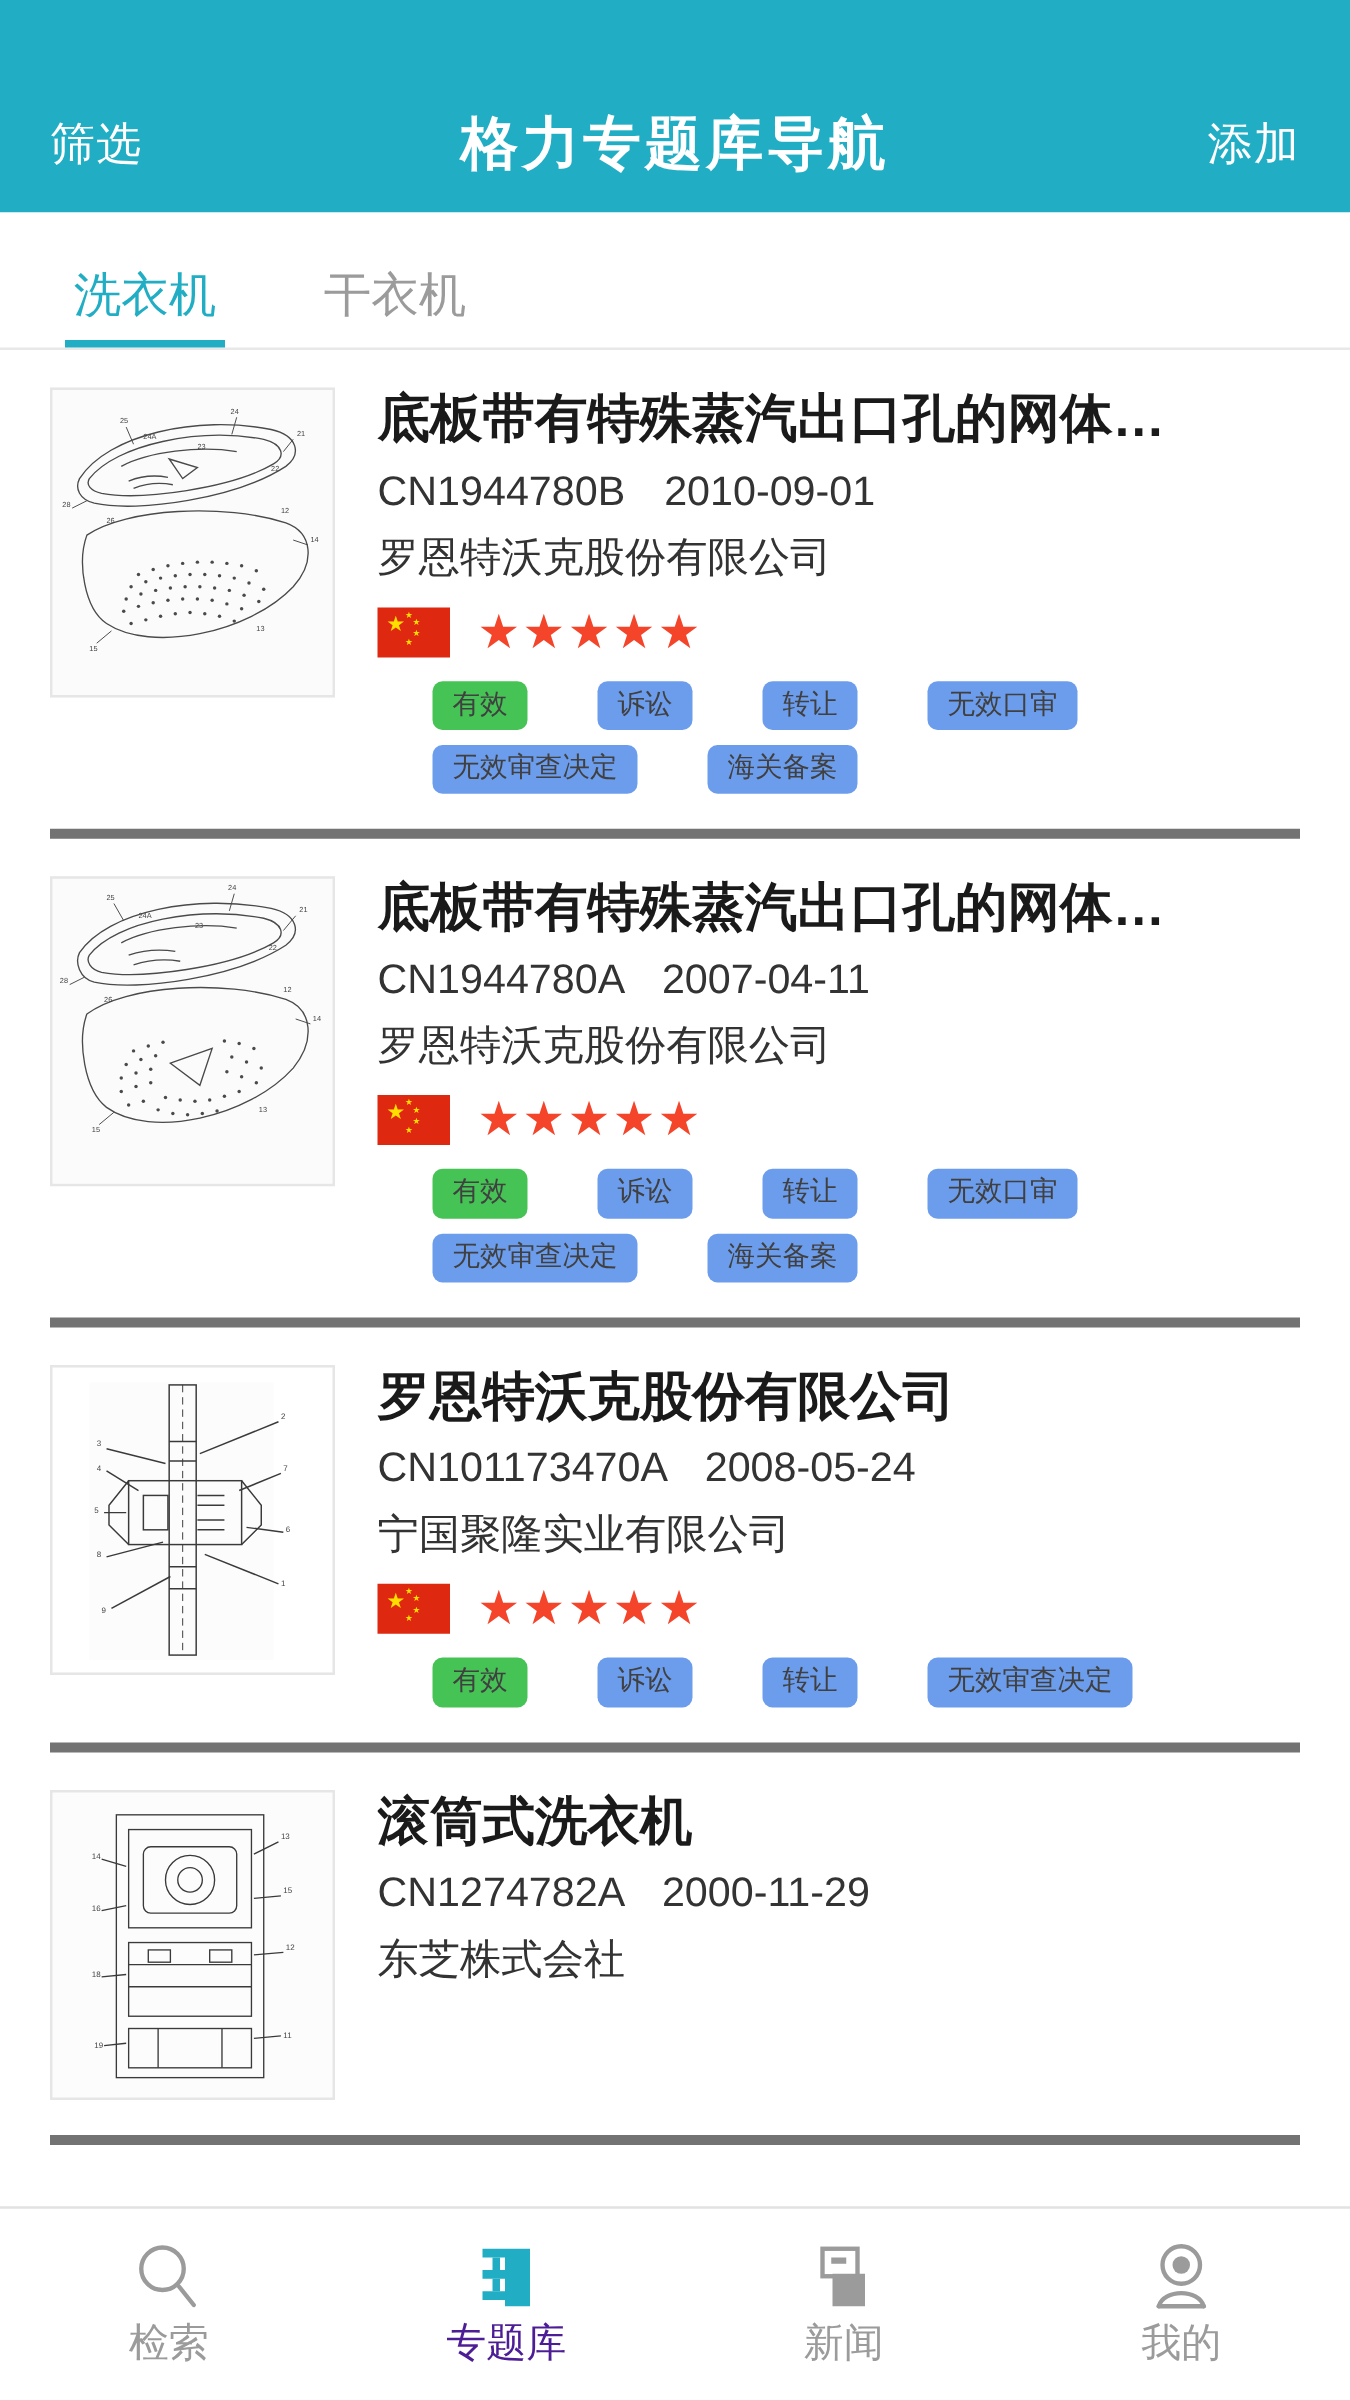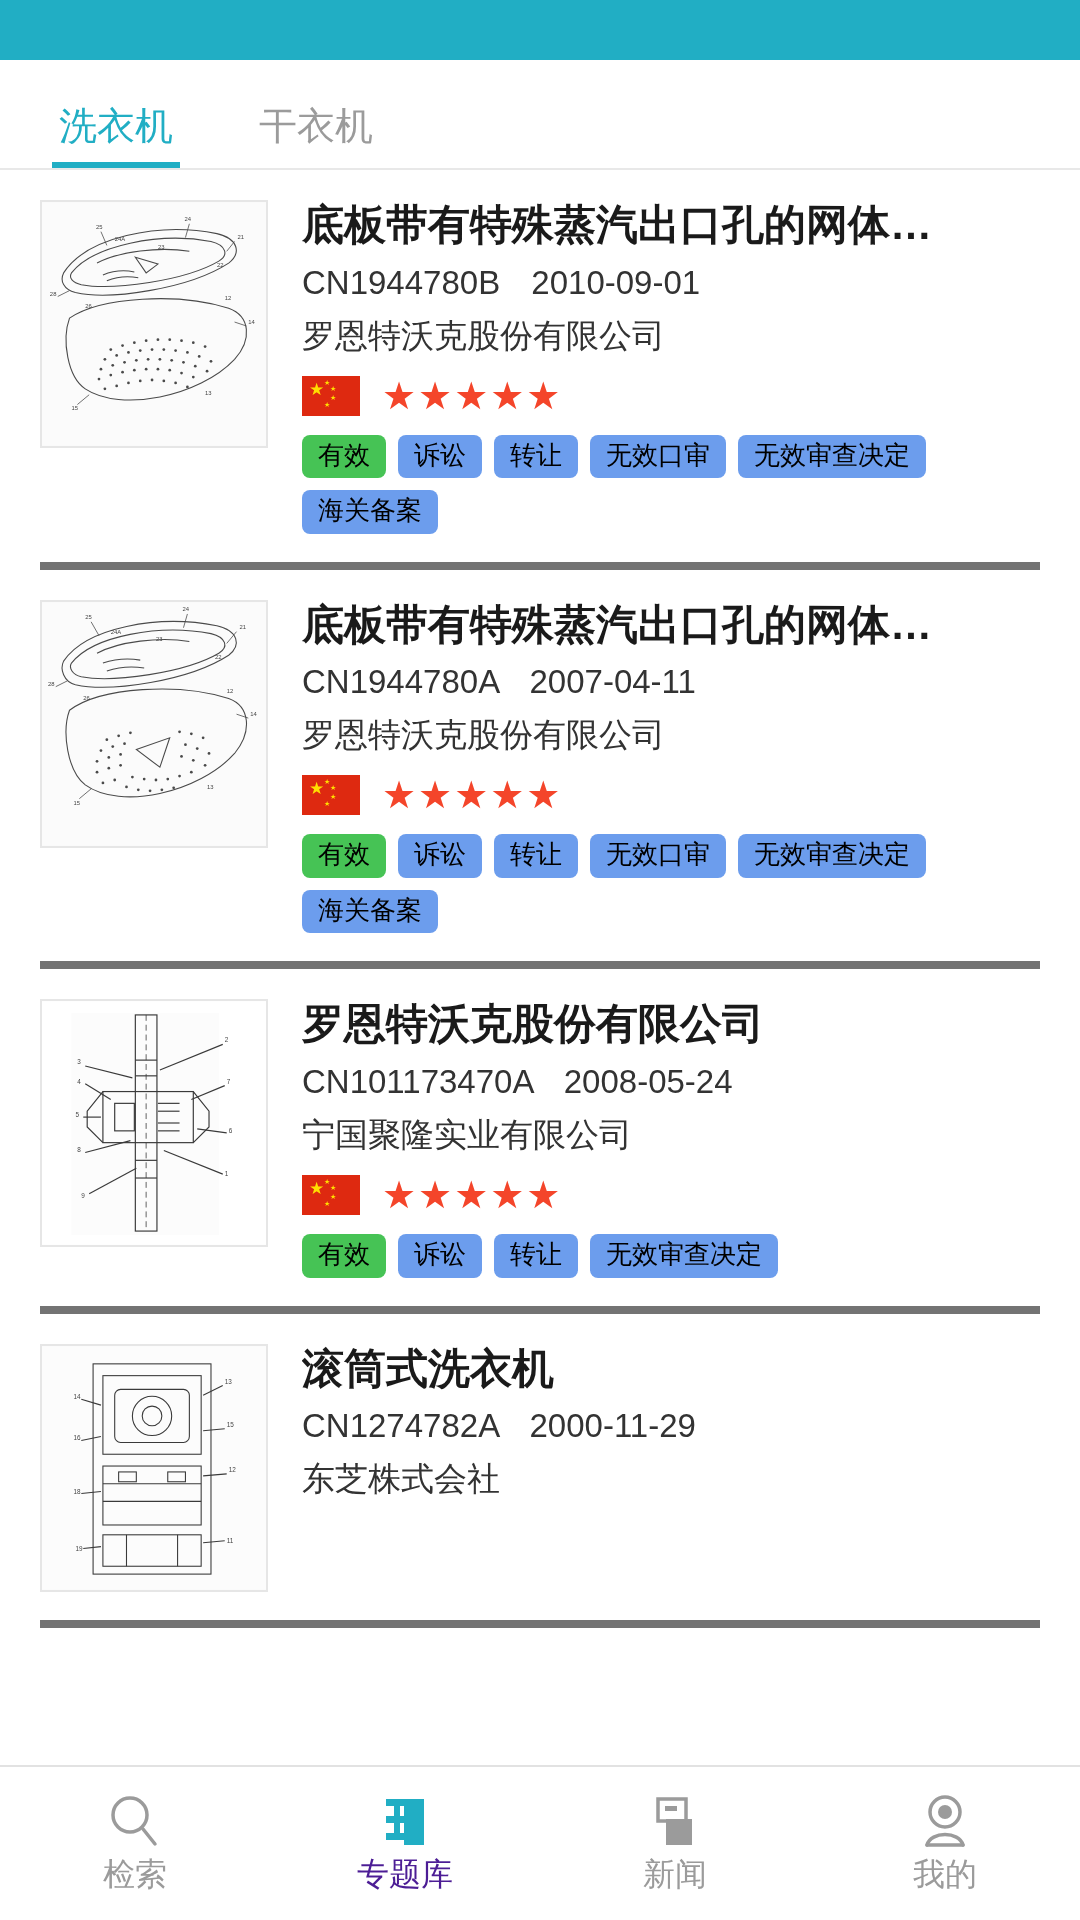--- a/index.html
+++ b/index.html
@@ -106,26 +106,27 @@
     position: absolute; font-size: 7px; color: #ffde00; line-height: 1;
   }
   .flag .s1 { left: 22px; top: 3px; }
   .flag .s2 { left: 28px; top: 9px; }
   .flag .s3 { left: 28px; top: 18px; }
   .flag .s4 { left: 22px; top: 25px; }
   .stars { color: #f4452a; font-size: 38px; letter-spacing: 2px; line-height: 1; }
 
   .badges { display: flex; flex-wrap: wrap; gap: 12px 12px; }
   .badge {
-    font-size: 26px; color: #000000;
+    font-size: 22px; color: #404040;
     padding: 6px 16px 9px 16px;
     border-radius: 8px;
     background: #6c9ded;
     line-height: 1.1;
     white-space: nowrap;
+    margin-left: 44px;
   }
   .badge.green { background: #46c355; }
 
   
   .bottom-nav {
     height: 155px; flex: 0 0 auto;
     background: #ffffff;
     border-top: 2px solid #e2e2e2;
     display: flex;
   }
@@ -137,20 +138,27 @@
   .nav-label { font-size: 32px; color: #9b9b9b; }
   .nav-item.active .nav-label { color: #4c1d95; }
 </style>
 </head>
 <body>
 
 <div id="app">
 
   <div class="status-bar"></div>
 
+  <div class="header">
+    <div class="header-inner">
+      <div class="header-action">筛选</div>
+      <div class="header-title">格力专题库导航</div>
+      <div class="header-action">添加</div>
+    </div>
+  </div>
 
   <div class="tabs">
     <div class="tab active">
       <span>洗衣机</span>
     </div>
     <div class="tab">
       <span>干衣机</span>
     </div>
   </div>
 

